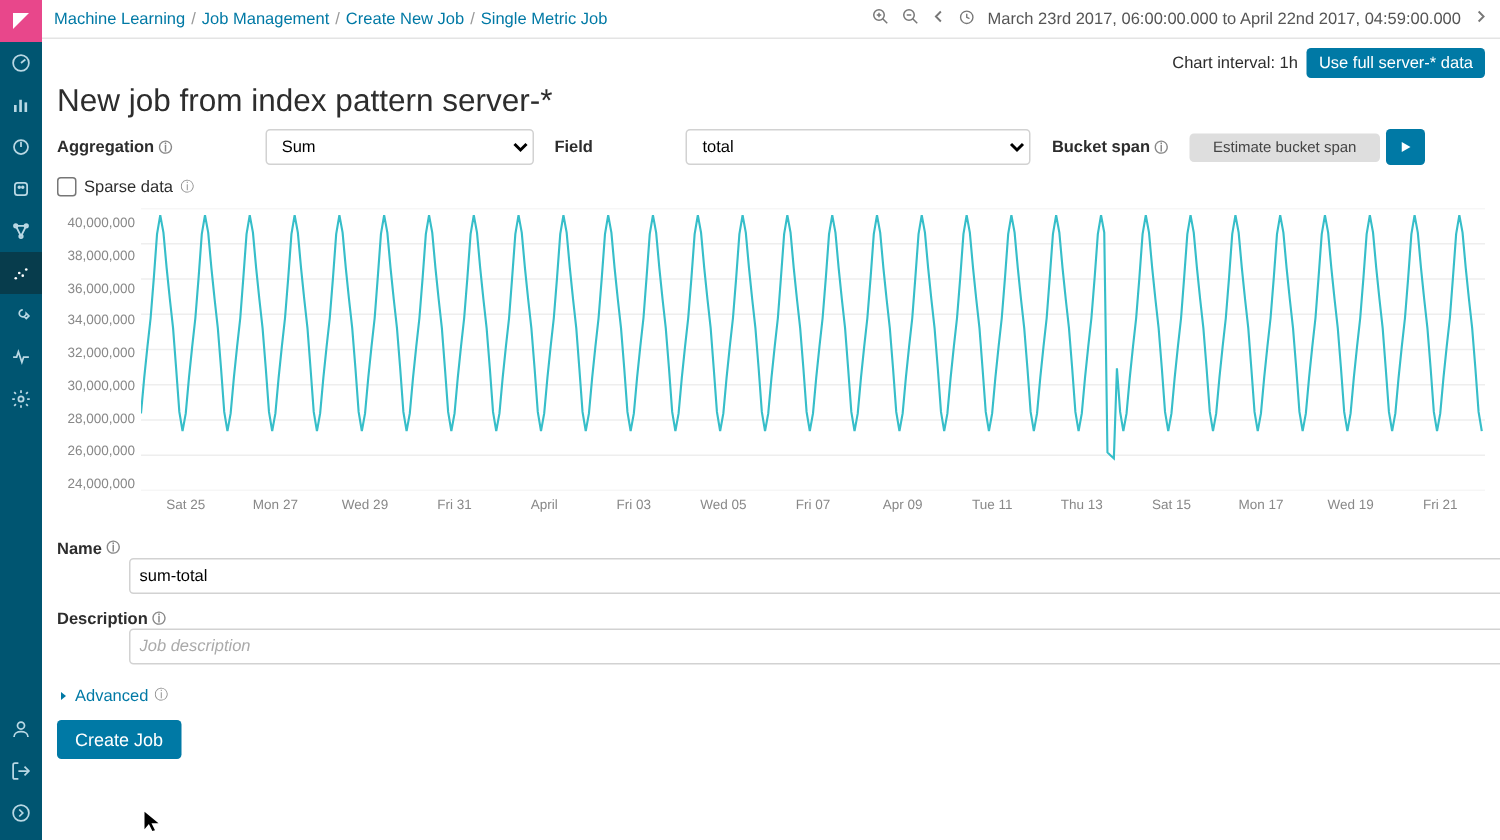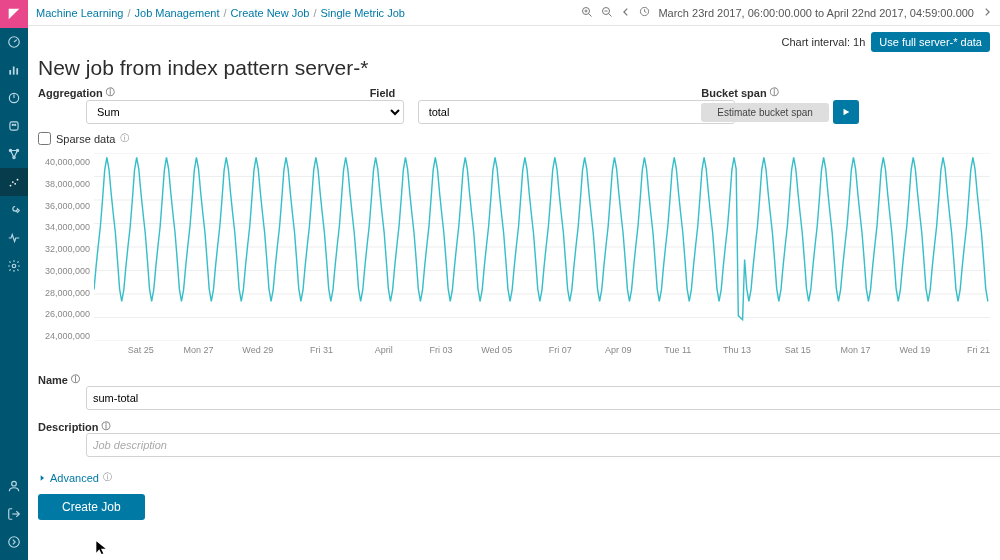--- a/index.html
+++ b/index.html
@@ -17,44 +17,44 @@
   .breadcrumb { display: flex; align-items: center; gap: 4px; font-size: 11px; }
   .breadcrumb a { color: #0079a5; text-decoration: none; }
   .breadcrumb .sep { color: #999; }
   .topbar-right { margin-left: auto; display: flex; align-items: center; gap: 8px; font-size: 11px; color: #555; }
   .topbar-right .ico { color: #777; }
 
   .content { flex: 1; padding: 4px 10px 10px 10px; overflow-y: auto; }
 
   .chart-ctrl-row { display: flex; align-items: center; gap: 6px; font-size: 11px; margin-top:2px; }
   .btn-primary { background: #0079a5; color: #fff; border: none; padding: 4px 8px; border-radius: 3px; font-size: 11px; cursor: pointer; }
-  .btn-primary.big { padding: 6px 24px; font-size: 12px; }
+  .btn-primary.big { padding: 6px 12px; font-size: 12px; }
   .title { font-size: 21px; font-weight: 400; color: #2d2d2d; margin: 4px 0 6px; }
 
   .row3 { display: flex; gap: 14px; align-items: flex-end; }
-  .field-group { display:flex; flex-direction:column; gap:1px; }
+  .field-group { display:flex; flex-direction:row; gap:14px; }
   .field-group.agg { flex: 1.1; }
   .field-group.fld { flex: 1.1; }
   .field-group.bkt { flex: 1; }
   .lbl { font-size: 11px; font-weight: 700; color: #2d2d2d; display:flex; align-items:center; gap:3px; }
   .info-ico { color: #888; font-size: 9px; }
   select, input[type="text"] { width: 100%; height: 24px; border: 1px solid #d2d2d2; border-radius: 3px; padding: 0 6px; font-size: 11px; background:#fff;margin-left:48px; }
   .bkt-row { display:flex; gap:4px; align-items:center; }
   .bkt-row input { flex: 1; }
   .est-btn { background:#dedede; border: none; color:#444; font-size:10px; padding: 4px 16px; border-radius:3px; cursor:pointer; white-space:nowrap; }
   .play-btn { width: 26px; height: 24px; background:#0079a5; border:none; color:#fff; display:flex; align-items:center; justify-content:center; border-radius:3px; cursor:pointer; }
 
   .sparse { display:flex; align-items:flex-end; gap:5px; font-size: 11px; margin-top: 8px; }
 
   .chart-area { height: 210px; display:flex; margin-top: 8px; }
   .y-axis { width: 56px; display:flex; flex-direction:column; justify-content:space-between; padding: 4px 4px 22px 0; text-align:right; font-size:9px; color:#888; }
   .plot { flex:1; position:relative; }
   .plot svg { width:100%; height: 188px; display:block; }
   .x-axis { display:flex; font-size:9px; color:#888; padding-top:4px; }
-  .x-axis span { flex:1; text-align:right; }
+  .x-axis span { flex:1; text-align:center; }
 
   .form-block { margin-top: 10px; }
   .desc-input::placeholder { color:#aaa; font-style: italic; }
 
   .adv { margin-top: 14px; color:#0079a5; font-size:11px; display:flex; align-items:center; gap:4px; cursor:pointer; }
 
   .create { margin-top: 10px; }
   .cursor { position:absolute; left:66px; bottom:4px; }
 </style>
 </head>

